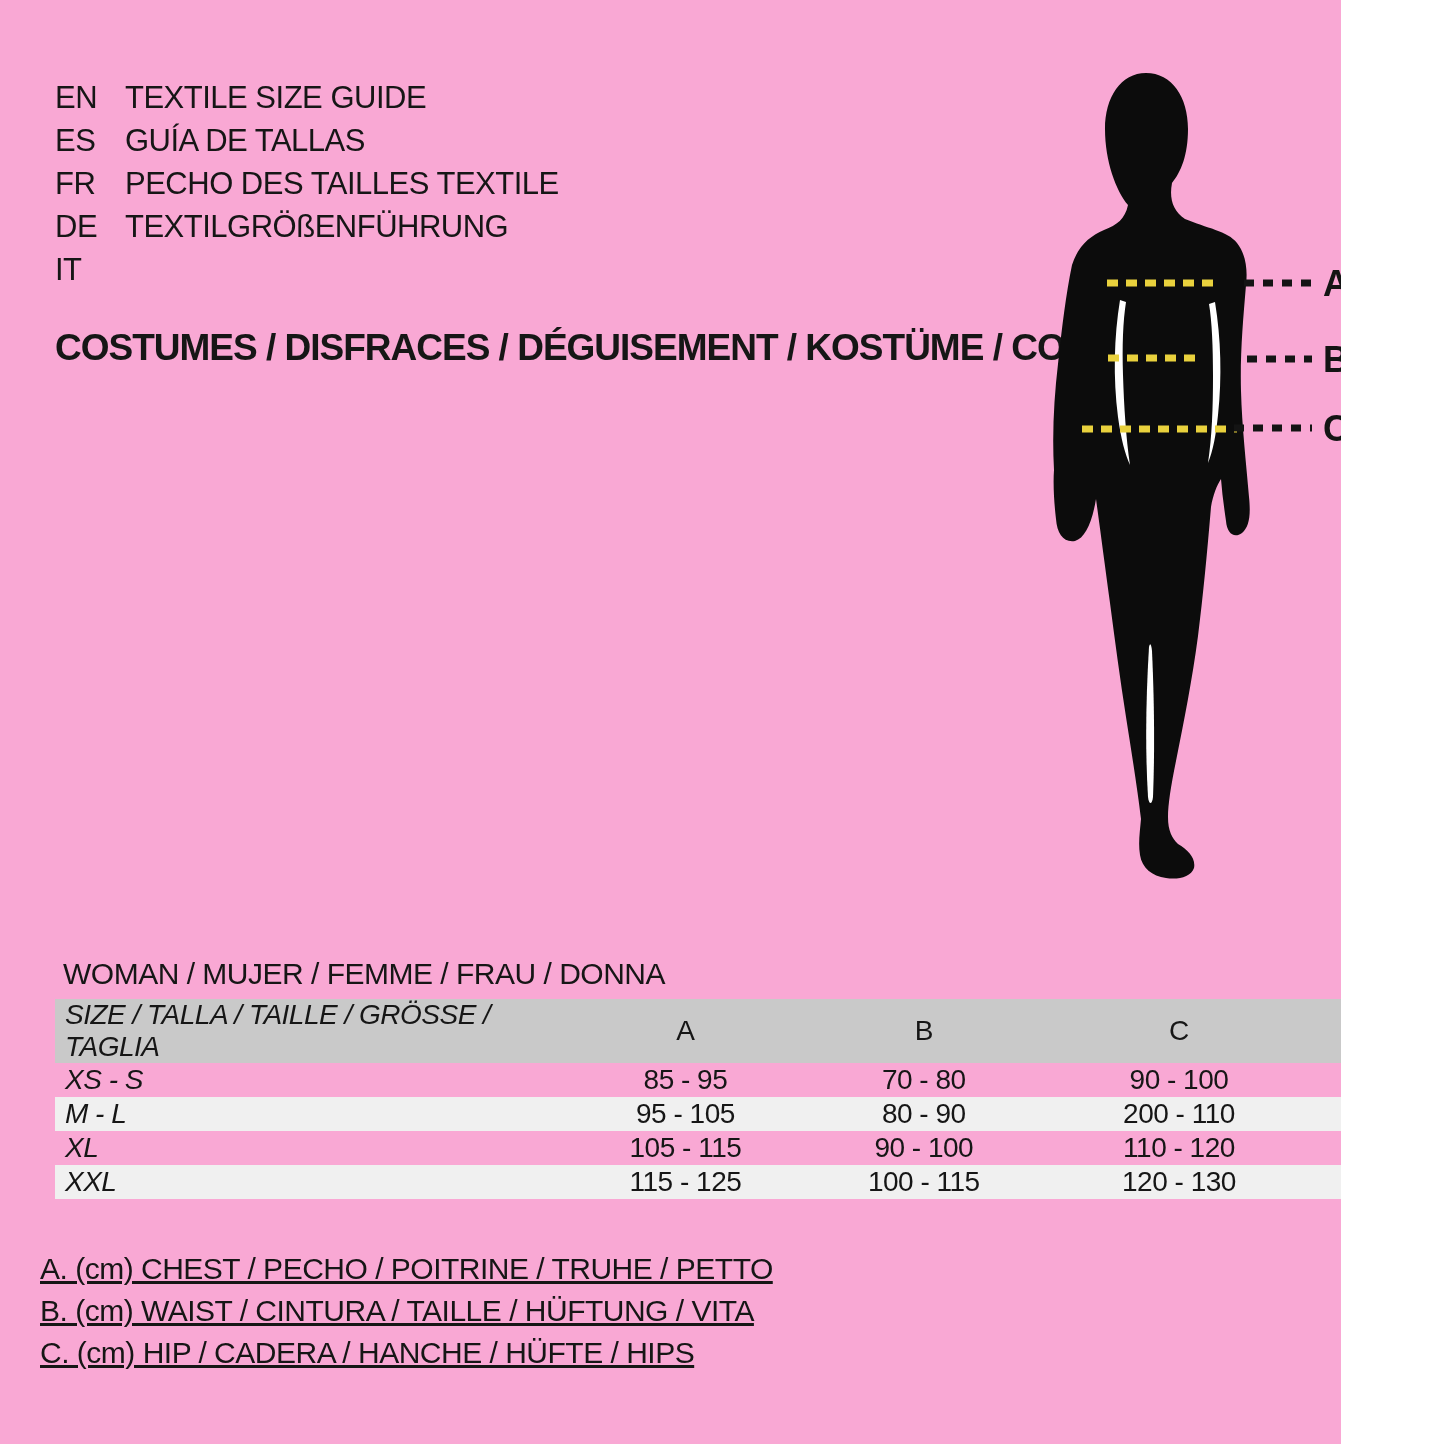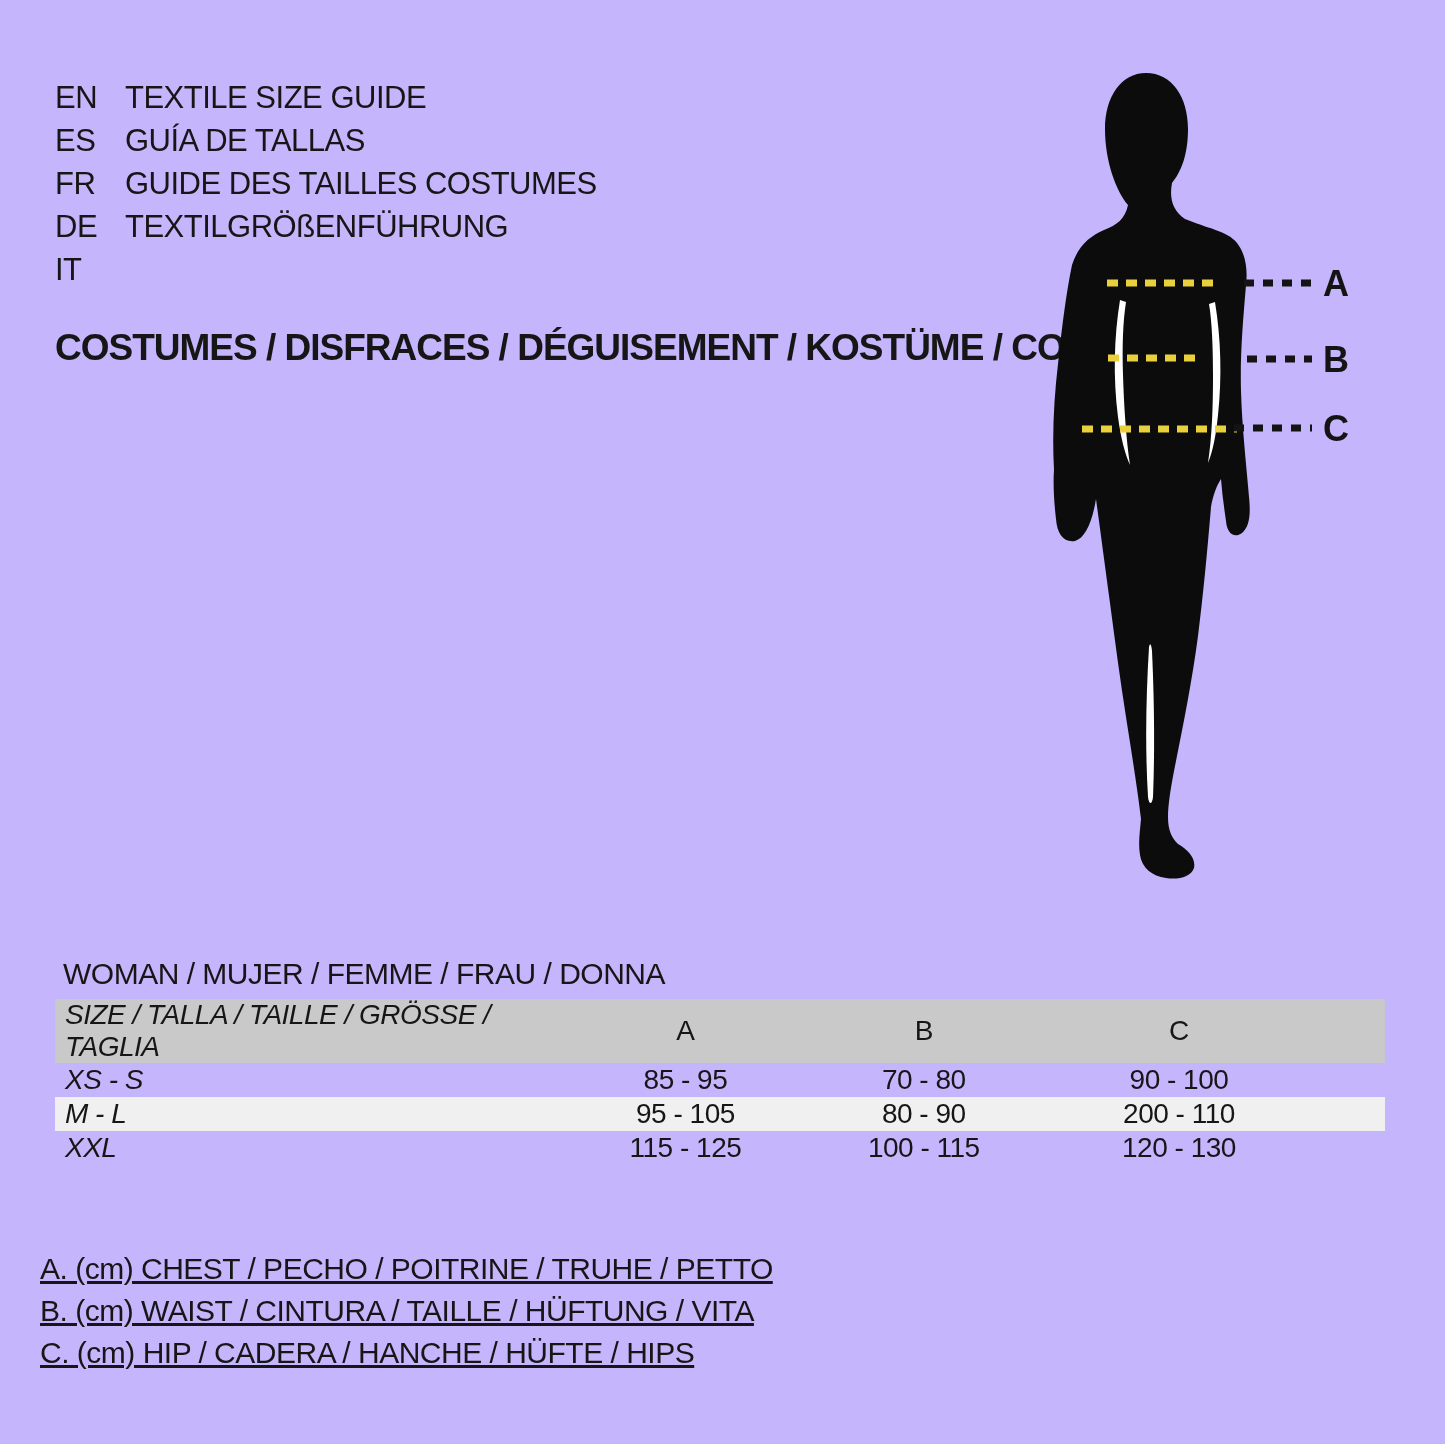--- a/index.html
+++ b/index.html
@@ -1,17 +1,17 @@
 <!DOCTYPE html>
 <html><head>
 <meta charset="utf-8">
 <style>
   html,body{margin:0;padding:0;background:#fff;}
   .canvas{
-    position:relative;width:1445px;height:1444px;background:#c4b5fd;overflow:hidden;
+    position:relative;width:1341px;height:1444px;background:#f9a8d4;overflow:hidden;
     font-family:"Liberation Sans",sans-serif;color:#161616;
   }
   
   .langs{position:absolute;left:55px;top:76px;}
   .lang-row{display:flex;height:43px;align-items:center;font-size:31px;letter-spacing:-0.5px;}
   .lang-code{width:70px;flex:0 0 70px;}
   
   .category{position:absolute;left:55px;top:327px;margin:0;font-size:37px;font-weight:bold;letter-spacing:-1px;white-space:nowrap;}
   
   .figure{position:absolute;left:1020px;top:55px;width:400px;height:840px;}
@@ -42,21 +42,21 @@
     <div class="lang-row">
       <span class="lang-code">EN</span>
       <span class="lang-label">TEXTILE SIZE GUIDE</span>
     </div>
     <div class="lang-row">
       <span class="lang-code">ES</span>
       <span class="lang-label">GUÍA DE TALLAS</span>
     </div>
     <div class="lang-row">
       <span class="lang-code">FR</span>
-      <span class="lang-label">GUIDE DES TAILLES COSTUMES</span>
+      <span class="lang-label">PECHO DES TAILLES TEXTILE</span>
     </div>
     <div class="lang-row">
       <span class="lang-code">DE</span>
       <span class="lang-label">TEXTILGRÖßENFÜHRUNG</span>
     </div>
     <div class="lang-row">
       <span class="lang-code">IT</span>
     </div>
   </section>
 
@@ -141,20 +141,26 @@
         <td class="col-b">70 - 80</td>
         <td class="col-c">90 - 100</td>
       </tr>
       <tr>
         <td class="col-size">M - L</td>
         <td class="col-a">95 - 105</td>
         <td class="col-b">80 - 90</td>
         <td class="col-c">200 - 110</td>
       </tr>
       <tr>
+        <td class="col-size">XL</td>
+        <td class="col-a">105 - 115</td>
+        <td class="col-b">90 - 100</td>
+        <td class="col-c">110 - 120</td>
+      </tr>
+      <tr>
         <td class="col-size">XXL</td>
         <td class="col-a">115 - 125</td>
         <td class="col-b">100 - 115</td>
         <td class="col-c">120 - 130</td>
       </tr>
     </tbody>
   </table>
 
   <div class="legend">
     <div class="legend-line">A. (cm) CHEST / PECHO / POITRINE / TRUHE / PETTO</div>

